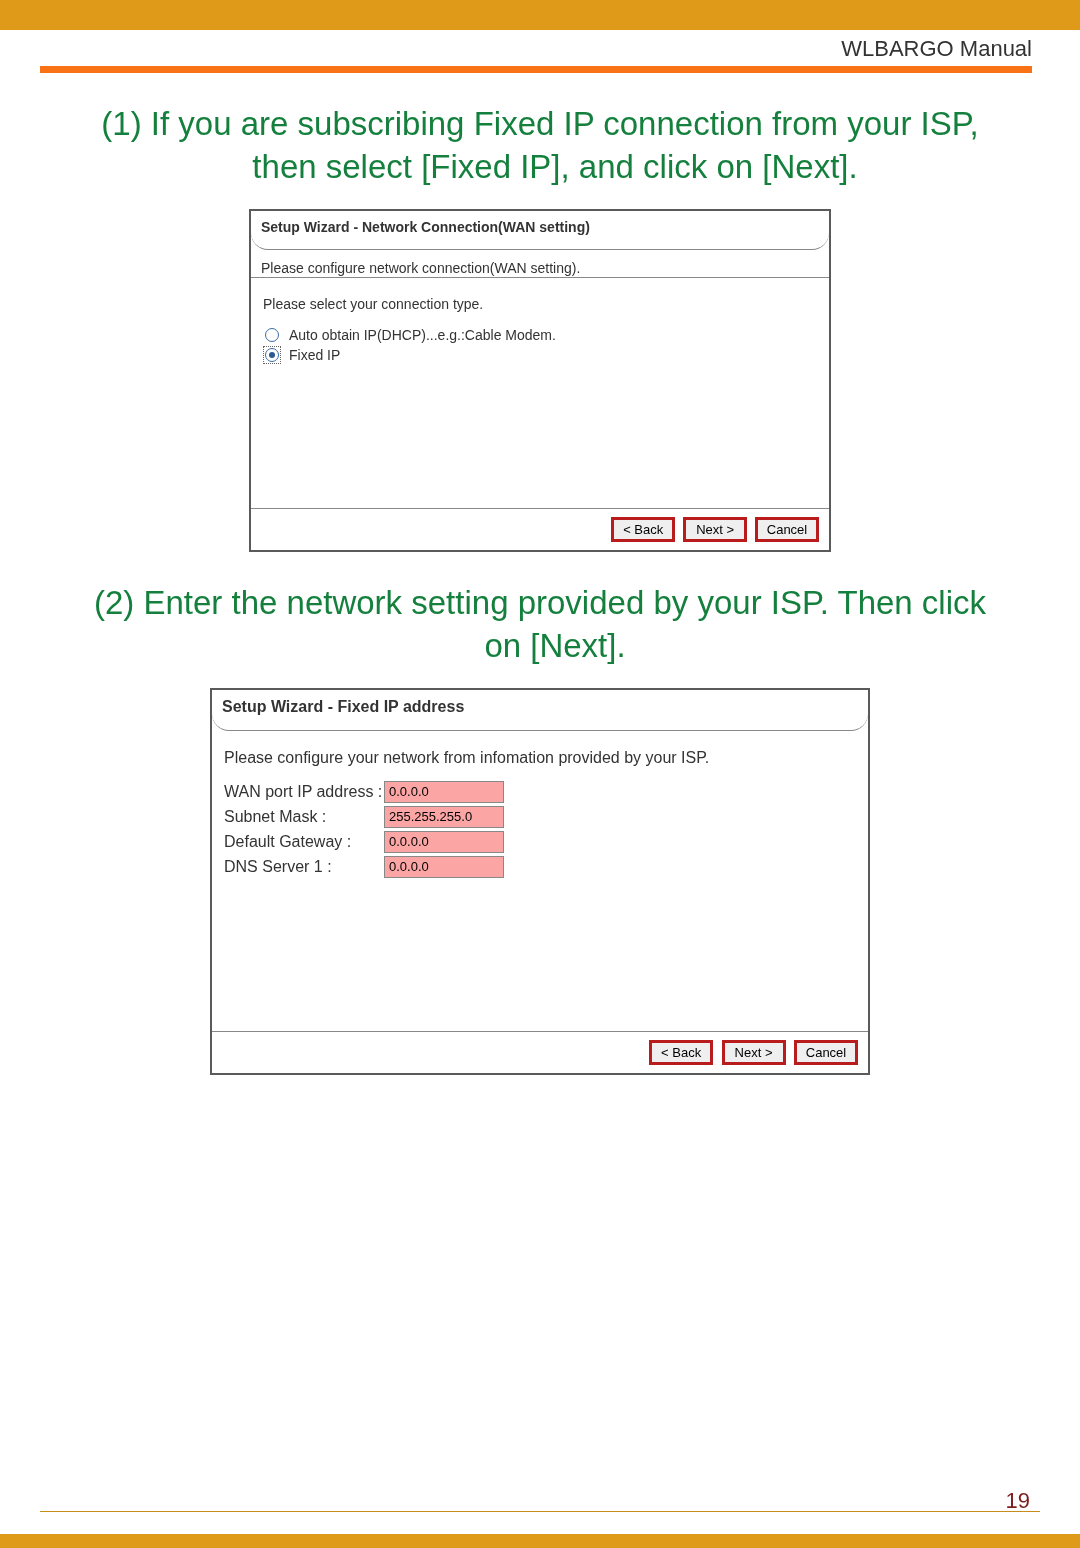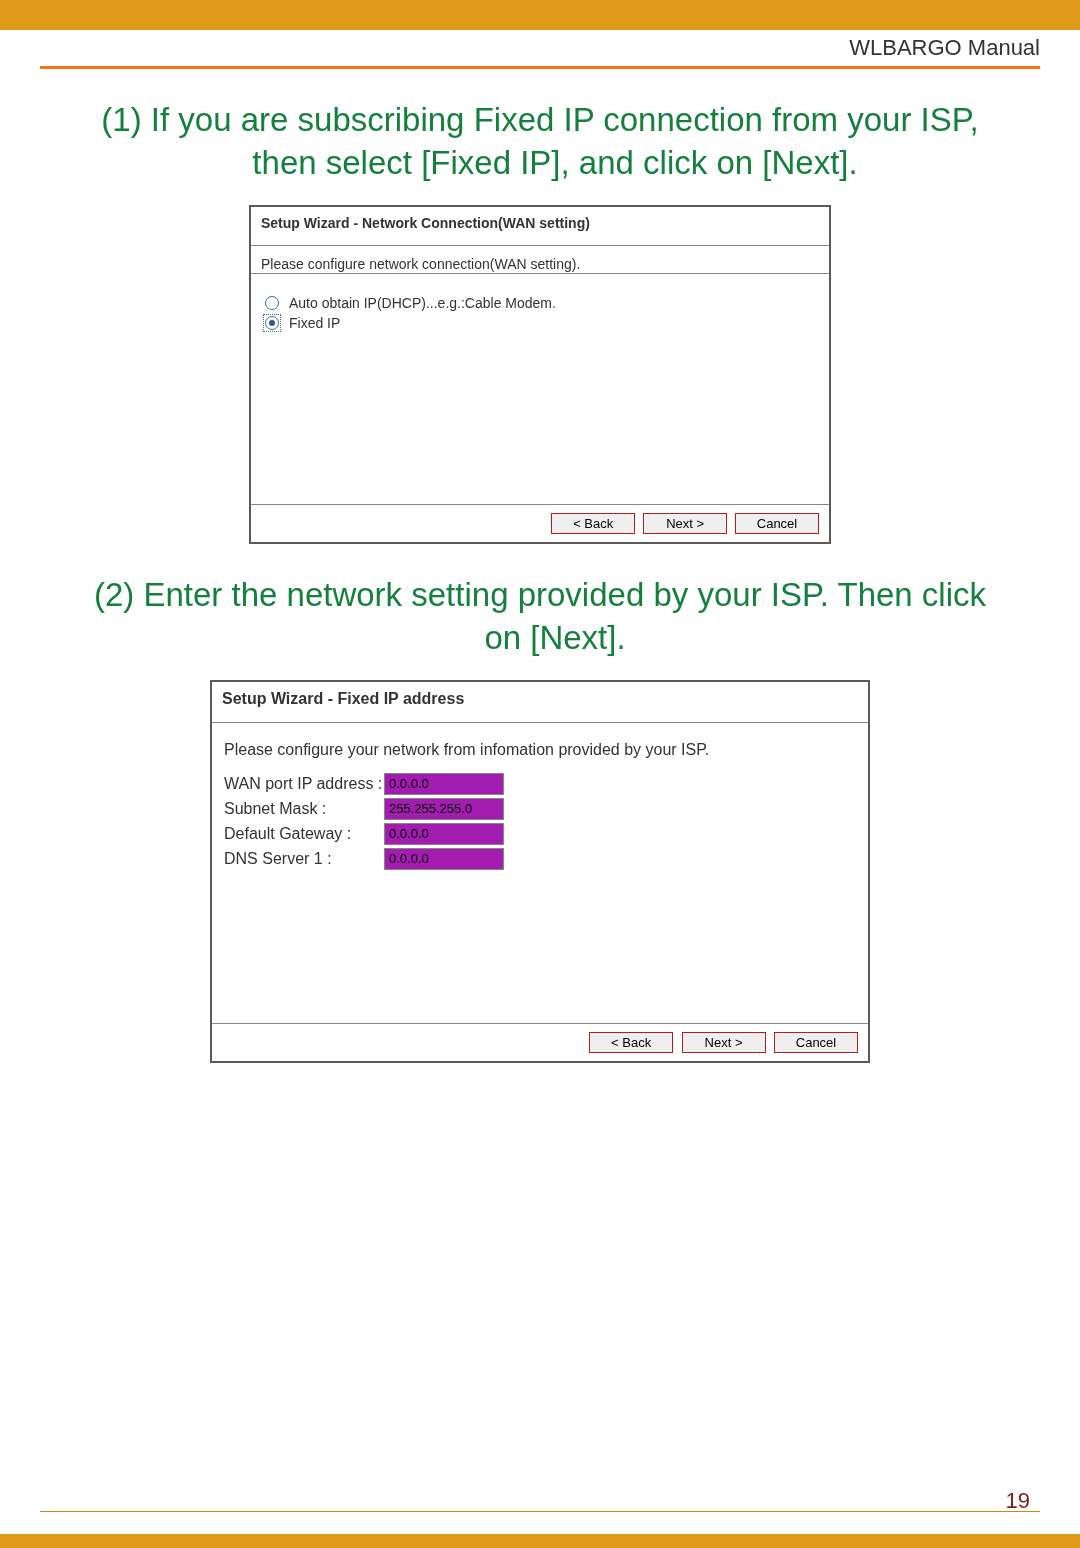--- a/index.html
+++ b/index.html
@@ -14,25 +14,25 @@
   .page {
     width: 1080px;
     height: 1548px;
     box-sizing: border-box;
     border-top: 30px solid #e09a1a;
     border-bottom: 14px solid #e09a1a;
     position: relative;
     padding: 0 40px;
   }
   .header-line {
-    border-bottom: 3px solid #f97316;
-    margin: 6px 0 14px 0;
+    border-bottom: 7px solid #f97316;
+    margin: 6px 8px 14px 0;
     height: 30px;
     display: flex;
-    align-items: center;
+    align-items: flex-start;
     justify-content: flex-end;
   }
   .header-title {
     font-size: 22px;
     color: #333;
     padding-bottom: 6px;
   }
   .instr {
     font-size: 33px;
     color: #15803d;
@@ -48,20 +48,21 @@
     border: 2px solid #5a5a5a;
     box-sizing: border-box;
     font-family: Tahoma, Arial, sans-serif;
     font-size: 14px;
     color: #333;
   }
   .wizard-title {
     font-weight: bold;
     padding: 8px 10px 14px 10px;
     border-bottom: 1px solid #888;
+    border-radius: 17px;
   }
   .wizard-subtitle {
     padding: 10px 10px 1px 10px;
     border-bottom: 1px solid #888;
   }
   .wizard-body {
     padding: 18px 12px 10px 12px;
     min-height: 190px;
     box-sizing: border-box;
   }
@@ -70,23 +71,23 @@
   }
   .wizard-footer {
     border-top: 1px solid #888;
     padding: 8px 10px;
     text-align: right;
   }
   .wizard-footer button {
     font-family: Tahoma, Arial, sans-serif;
     font-size: 13px;
     background: #efefef;
-    border: 1px solid #b91c1c;
+    border: 3px solid #b91c1c;
     padding: 2px 0;
-    width: 84px;
+    width: 64px;
     margin-left: 4px;
     cursor: pointer;
   }
   .radio-row {
     display: flex;
     align-items: center;
     margin: 2px 0;
     gap: 8px;
   }
   .radio-outer {
@@ -136,21 +137,21 @@
     width: 160px;
   }
   .form-input {
     width: 120px;
     height: 22px;
     box-sizing: border-box;
     padding: 2px 4px;
     font-family: Tahoma, Arial, sans-serif;
     font-size: 13px;
     border: 1px solid #888;
-    background: #a21caf;
+    background: #fca5a5;
   }
   .page-number {
     position: absolute;
     bottom: 20px;
     right: 50px;
     font-size: 22px;
     color: #7f1d1d;
   }
   .bottom-line {
     position: absolute;
@@ -168,20 +169,21 @@
   <div class="header-line">
     <span class="header-title">WLBARGO Manual</span>
   </div>
 
   <div class="instr">(1) If you are subscribing Fixed IP connection from your ISP, then select [Fixed IP], and click on [Next].</div>
 
   <div class="wizard-box">
     <div class="wizard-title">Setup Wizard - Network Connection(WAN setting)</div>
     <div class="wizard-subtitle">Please configure network connection(WAN setting).</div>
     <div class="wizard-body" style="min-height:230px;">
+      <div class="prompt">Please select your connection type.</div>
 
       <div class="radio-row">
         <span class="nofocus">
             <span class="radio-outer"></span>
           </span>
         <span>Auto obtain IP(DHCP)...e.g.:Cable Modem.</span>
       </div>
       <div class="radio-row">
         <span class="radio-focus">
             <span class="radio-outer radio-dot"></span>

